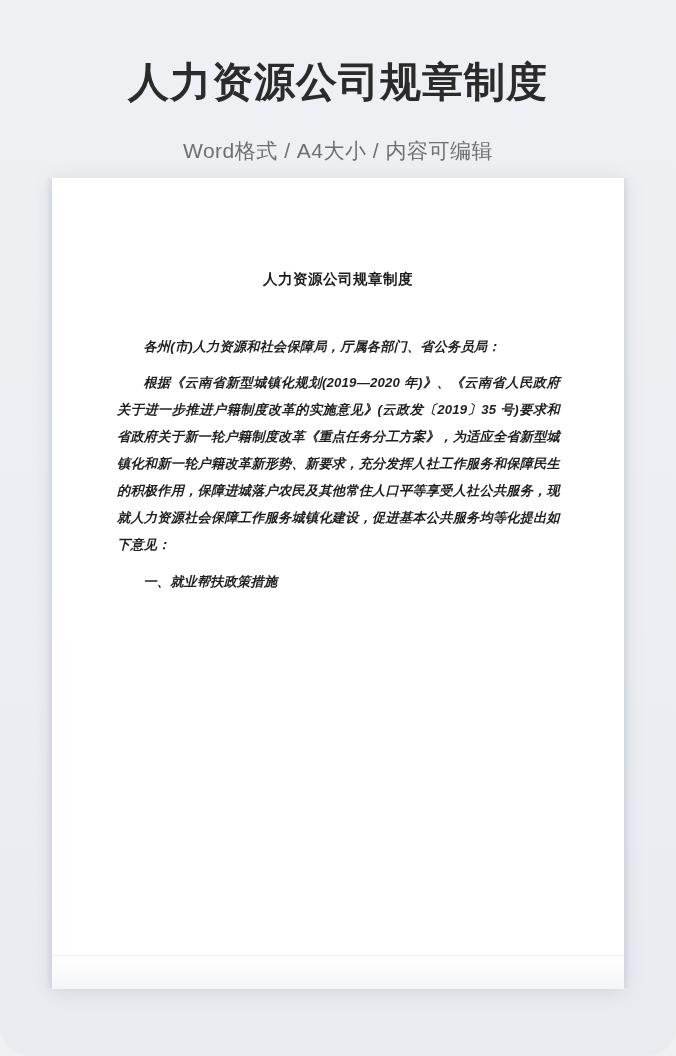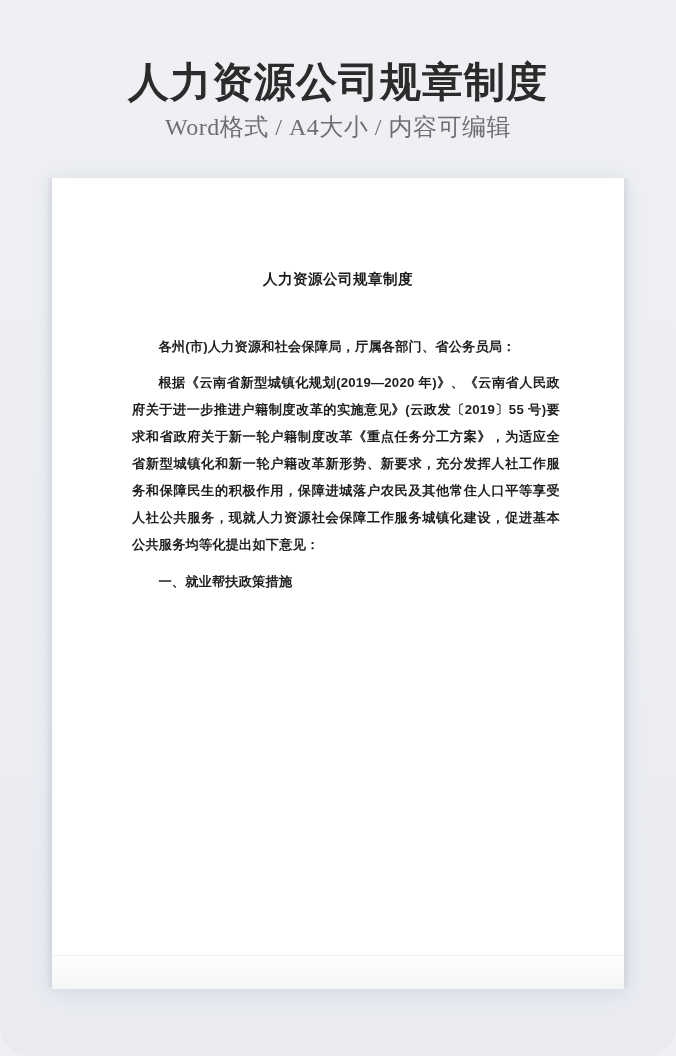--- a/index.html
+++ b/index.html
@@ -28,26 +28,25 @@
   }
   .header-title {
     font-size: 41px;
     font-weight: bold;
     color: #2b2b2b;
     letter-spacing: 1px;
     line-height: 1.2;
     margin: 0;
   }
   .header-subtitle {
-    margin-top: 4px;
-    font-size: 24px;
+    margin-top: 30px;
+    font-size: 21px;
     color: #6f6f6f;
     font-weight: normal;
     letter-spacing: 0.5px;
-    font-family: Liberation Serif, serif;
   }
   .doc-shadow {
     position: absolute;
     left: 52px;
     top: 178px;
     width: 572px;
     height: 810px;
     background: #ffffff;
     box-shadow: 0 3px 18px rgba(120, 128, 145, 0.22);
   }
@@ -65,28 +64,29 @@
     font-size: 14.5px;
     font-weight: bold;
     color: #1c1c1c;
     letter-spacing: 0.5px;
     margin: 32px 0 0 0;
   }
   .doc-body {
     margin-top: 44px;
   }
   .doc-body p {
-    margin: 0 0 9px 16px;
+    margin: 0 0 9px 1px;
     font-size: 13.2px;
     line-height: 2.05;
     color: #1f1f1f;
     text-align: justify;
     text-justify: inter-ideograph;
     font-weight: 600;
     letter-spacing: 0.2px;
+    font-style: italic;
   }
   .indent {
     text-indent: 2em;
   }
   .doc-fold {
     position: absolute;
     left: 52px;
     top: 955px;
     width: 572px;
     height: 33px;
@@ -120,21 +120,21 @@
   </div>
 
   <div class="doc-edge-left"></div>
   <div class="doc-edge-right"></div>
 
   <div class="doc-shadow">
     <div class="doc-inner">
       <div class="doc-title">人力资源公司规章制度</div>
       <div class="doc-body">
         <p class="indent">各州(市)人力资源和社会保障局，厅属各部门、省公务员局：</p>
-        <p class="indent">根据《云南省新型城镇化规划(2019—2020 年)》、《云南省人民政府关于进一步推进户籍制度改革的实施意见》(云政发〔2019〕55 号)要求和省政府关于新一轮户籍制度改革《重点任务分工方案》，为适应全省新型城镇化和新一轮户籍改革新形势、新要求，充分发挥人社工作服务和保障民生的积极作用，保障进城落户农民及其他常住人口平等享受人社公共服务，现就人力资源社会保障工作服务城镇化建设，促进基本公共服务均等化提出如下意见：</p>
+        <p class="indent">根据《云南省新型城镇化规划(2019—2020 年)》、《云南省人民政府关于进一步推进户籍制度改革的实施意见》(云政发〔2019〕35 号)要求和省政府关于新一轮户籍制度改革《重点任务分工方案》，为适应全省新型城镇化和新一轮户籍改革新形势、新要求，充分发挥人社工作服务和保障民生的积极作用，保障进城落户农民及其他常住人口平等享受人社公共服务，现就人力资源社会保障工作服务城镇化建设，促进基本公共服务均等化提出如下意见：</p>
         <p class="indent">一、就业帮扶政策措施</p>
       </div>
     </div>
   </div>
 
   <div class="doc-fold"></div>
 
 </div>
 
 </body></html>

